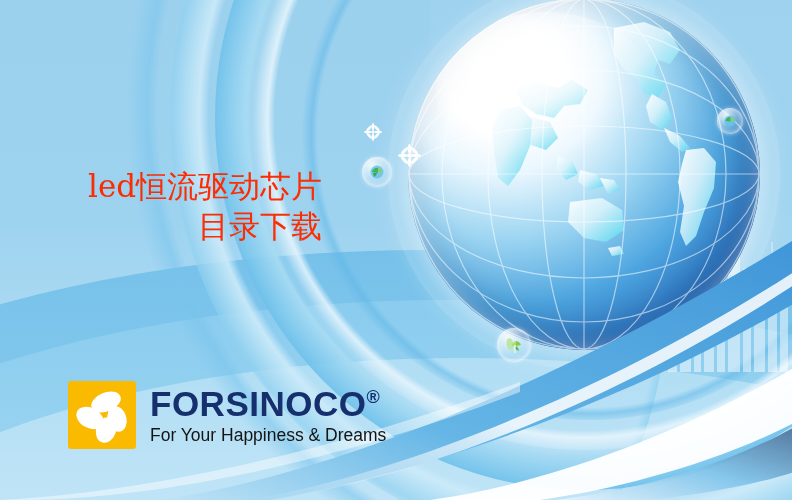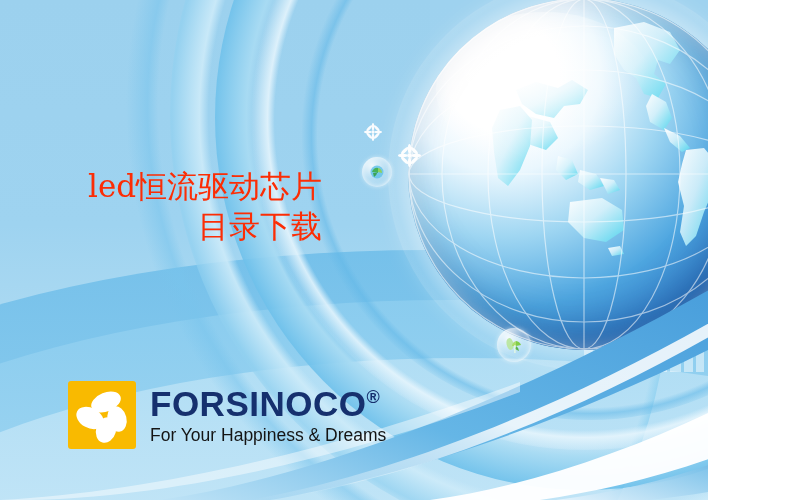--- a/index.html
+++ b/index.html
@@ -1,21 +1,21 @@
 <!DOCTYPE html>
 <html><head>
 <meta charset="utf-8">
 <title>Banner</title>
 <style>
   html,body{margin:0;padding:0;background:#fff;}
   body{font-family:"Liberation Sans",sans-serif;}
 
   #banner{
     position:relative;
-    width:708px;height:500px;
+    width:792px;height:500px;
     overflow:hidden;
     background:linear-gradient(180deg,#9ed2ef 0%,#9fd4f0 40%,#b2ddf3 72%,#cfe9f8 100%);
   }
 
   
   .flatleft{
     position:absolute;left:0;top:0;width:430px;height:500px;
     background:linear-gradient(180deg,#9cd1ee 0%,#9ed3f0 45%,#b4def3 78%,#d2eaf9 100%);
   }
 

